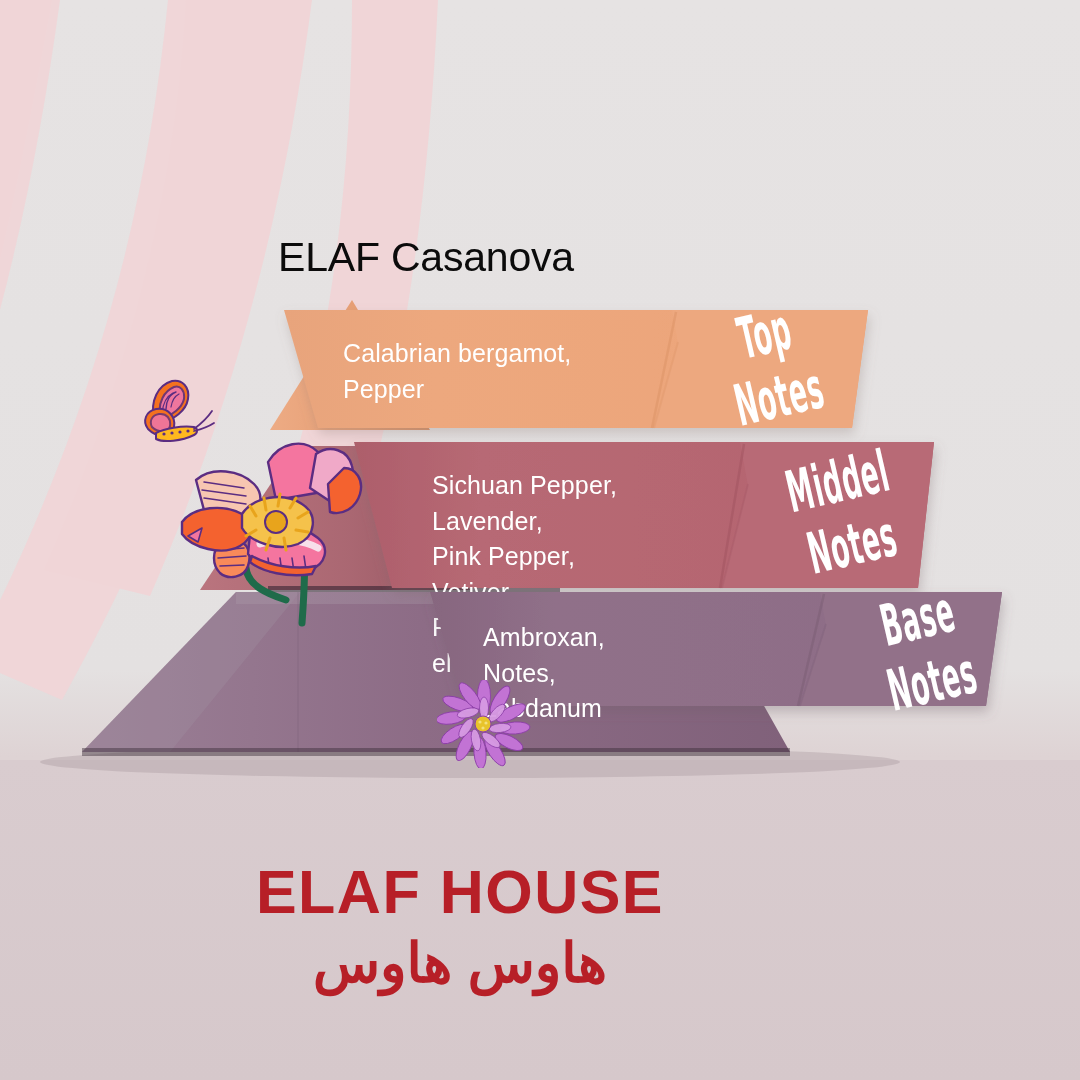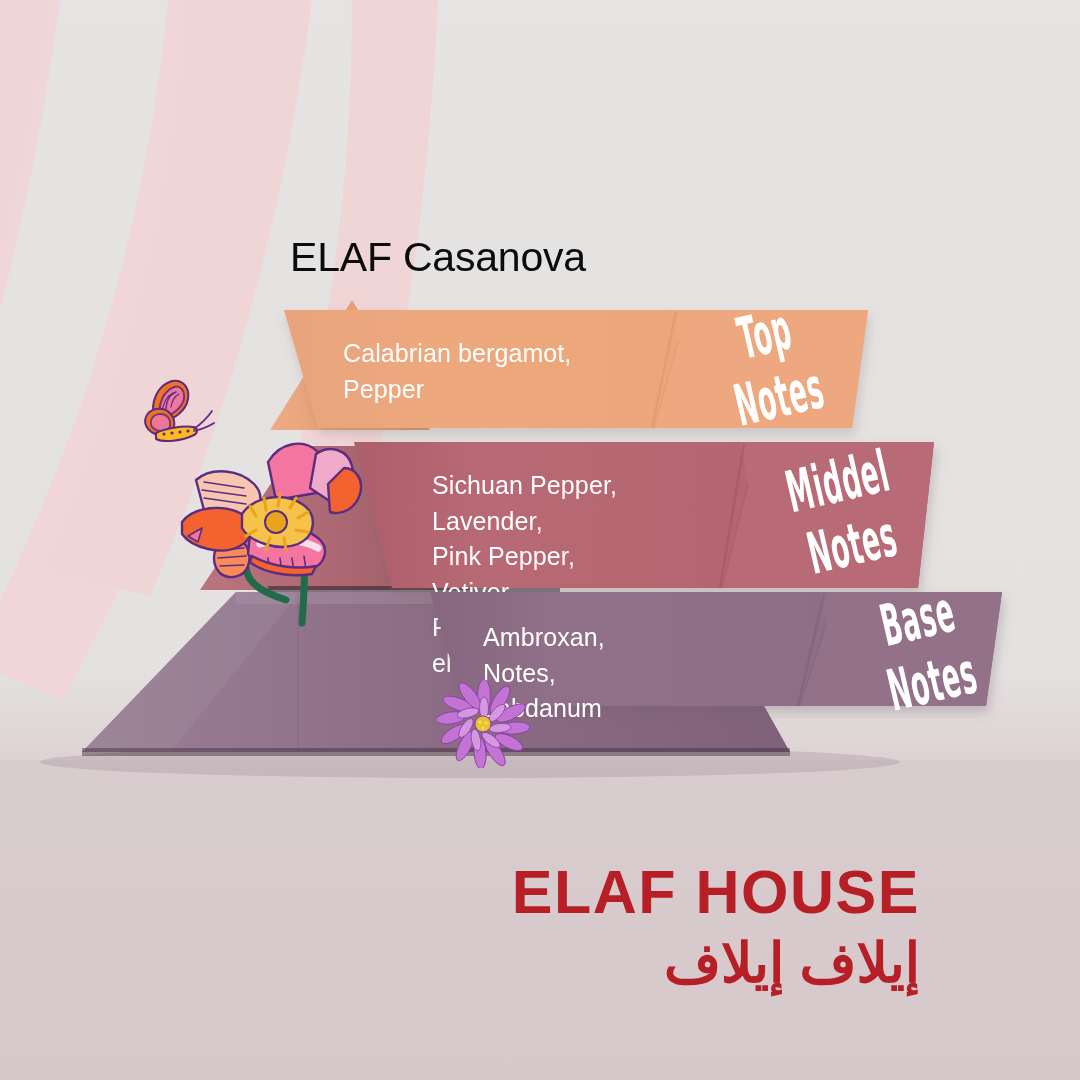--- a/index.html
+++ b/index.html
@@ -20,21 +20,21 @@
   
   #bg-svg {
     position: absolute;
     left: 0; top: 0;
     width: 1080px; height: 1080px;
   }
 
   
   #product-title {
     position: absolute;
-    left: 290px;
+    left: 278px;
     top: 234px;
     font-size: 41px;
     letter-spacing: -0.2px;
     color: #0b0b0b;
     font-weight: 400;
     white-space: nowrap;
     z-index: 30;
   }
 
   
@@ -100,21 +100,21 @@
   #butterfly-art { left: 136px; top: 373px; width: 82px; height: 92px; }
   #poppy-art     { left: 176px; top: 418px; width: 215px; height: 210px; }
   #aster-art     { left: 437px; top: 680px; width: 95px; height: 88px; }
 
   
   #brand {
     position: absolute;
     left: 0;
     top: 862px;
     width: 920px;
-    text-align: right;
+    text-align: center;
     z-index: 40;
   }
   #brand-latin {
     font-size: 61px;
     font-weight: 700;
     color: #b71f27;
     letter-spacing: 1.5px;
     line-height: 1;
   }
   #brand-arabic {
@@ -371,16 +371,16 @@
       </g>
       <circle cx="46" cy="44" r="8" fill="#e8c32a" stroke="#8c3fa8" stroke-width="1"></circle>
       <circle cx="43" cy="42" r="1.6" fill="#f4e07a"></circle>
       <circle cx="49" cy="43" r="1.6" fill="#f4e07a"></circle>
       <circle cx="46" cy="48" r="1.6" fill="#f4e07a"></circle>
     </g>
   </svg>
 
   <div id="brand">
     <div id="brand-latin">ELAF HOUSE</div>
-    <div id="brand-arabic">إيلاف إيلاف</div>
+    <div id="brand-arabic">هاوس هاوس</div>
   </div>
 
 </div>
 
 </body></html>

